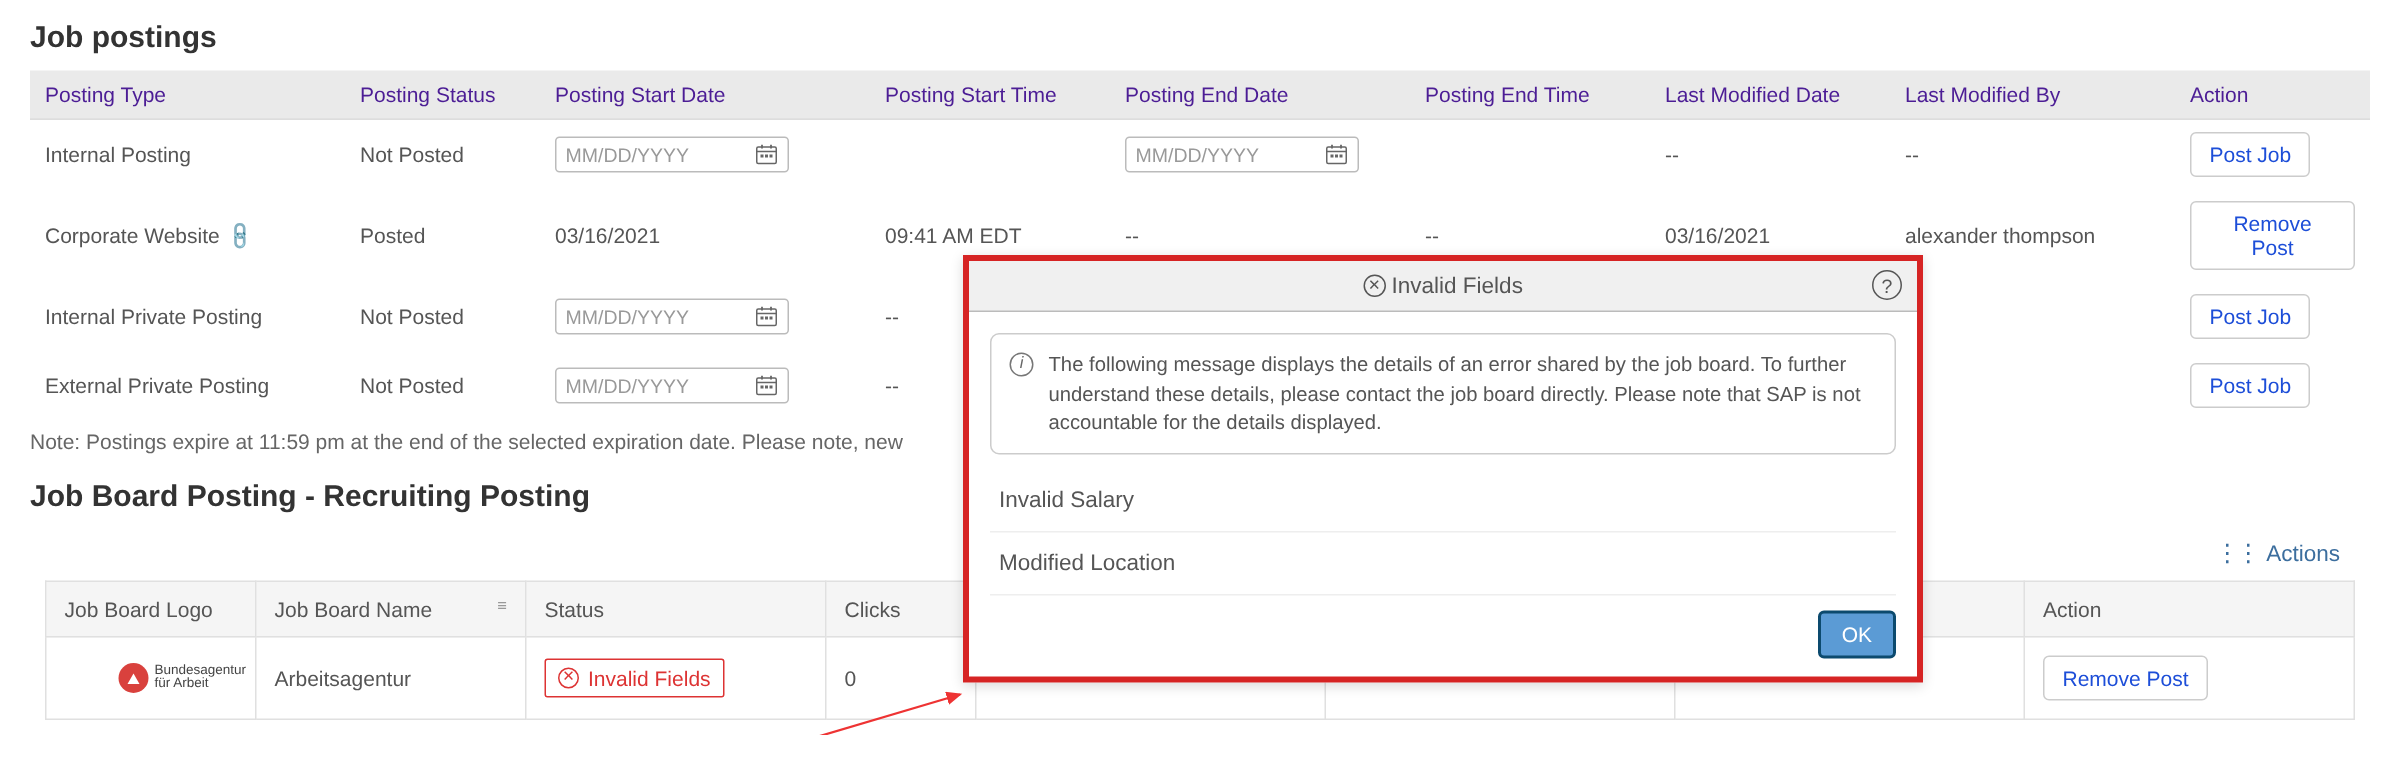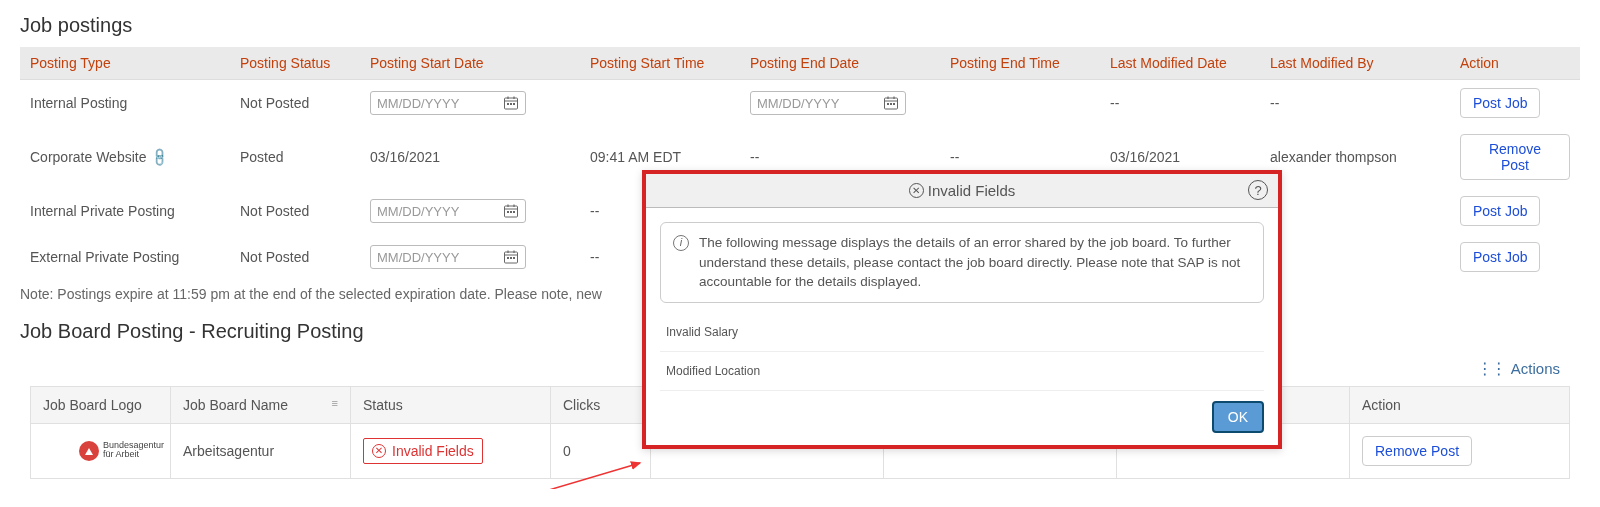--- a/index.html
+++ b/index.html
@@ -9,33 +9,33 @@
     font-size: 14px;
     color: #333;
     background: #fff;
     width: 1600px;
     position: relative;
   }
   .page { padding: 10px 20px; }
   .section-title {
     font-size: 20px;
     color: #333;
-    font-weight: 400;
+    font-weight: 700;
     margin: 4px 0 10px 0;
   }
   table.postings {
     width: 100%;
     border-collapse: collapse;
     table-layout: fixed;
   }
   table.postings th {
     background: #eaeaea;
     text-align: left;
     font-weight: 400;
-    color: #c2410c;
+    color: #4c1d95;
     padding: 8px 10px;
     border-bottom: 1px solid #ddd;
     font-size: 14px;
   }
   table.postings td {
     padding: 8px 10px;
     color: #555;
     vertical-align: middle;
     font-size: 14px;
   }
@@ -165,21 +165,21 @@
   }
   .dialog-info .iicon {
     width:16px; height:16px; border:1.4px solid #777; border-radius:50%;
     display:flex; align-items:center; justify-content:center; font-size:11px; font-style:italic;
     color:#666; flex-shrink:0; margin-top:2px;
   }
   .dialog-list { padding: 0 14px; }
   .dialog-list .item {
     padding: 12px 6px;
     border-bottom:1px solid #eee;
-    color:#555; font-size:12px;
+    color:#555; font-size:15px;
   }
   .dialog-footer { text-align:right; padding: 10px 14px 12px; }
   .btn-primary {
     background:#5b9bd5; color:#fff; border:2px solid #0c4a6e;
     padding:6px 14px; border-radius:4px; font-size:14px; cursor:pointer;
   }
   
   .arrow {
     position:absolute;
     left: 500px; top: 458px;

